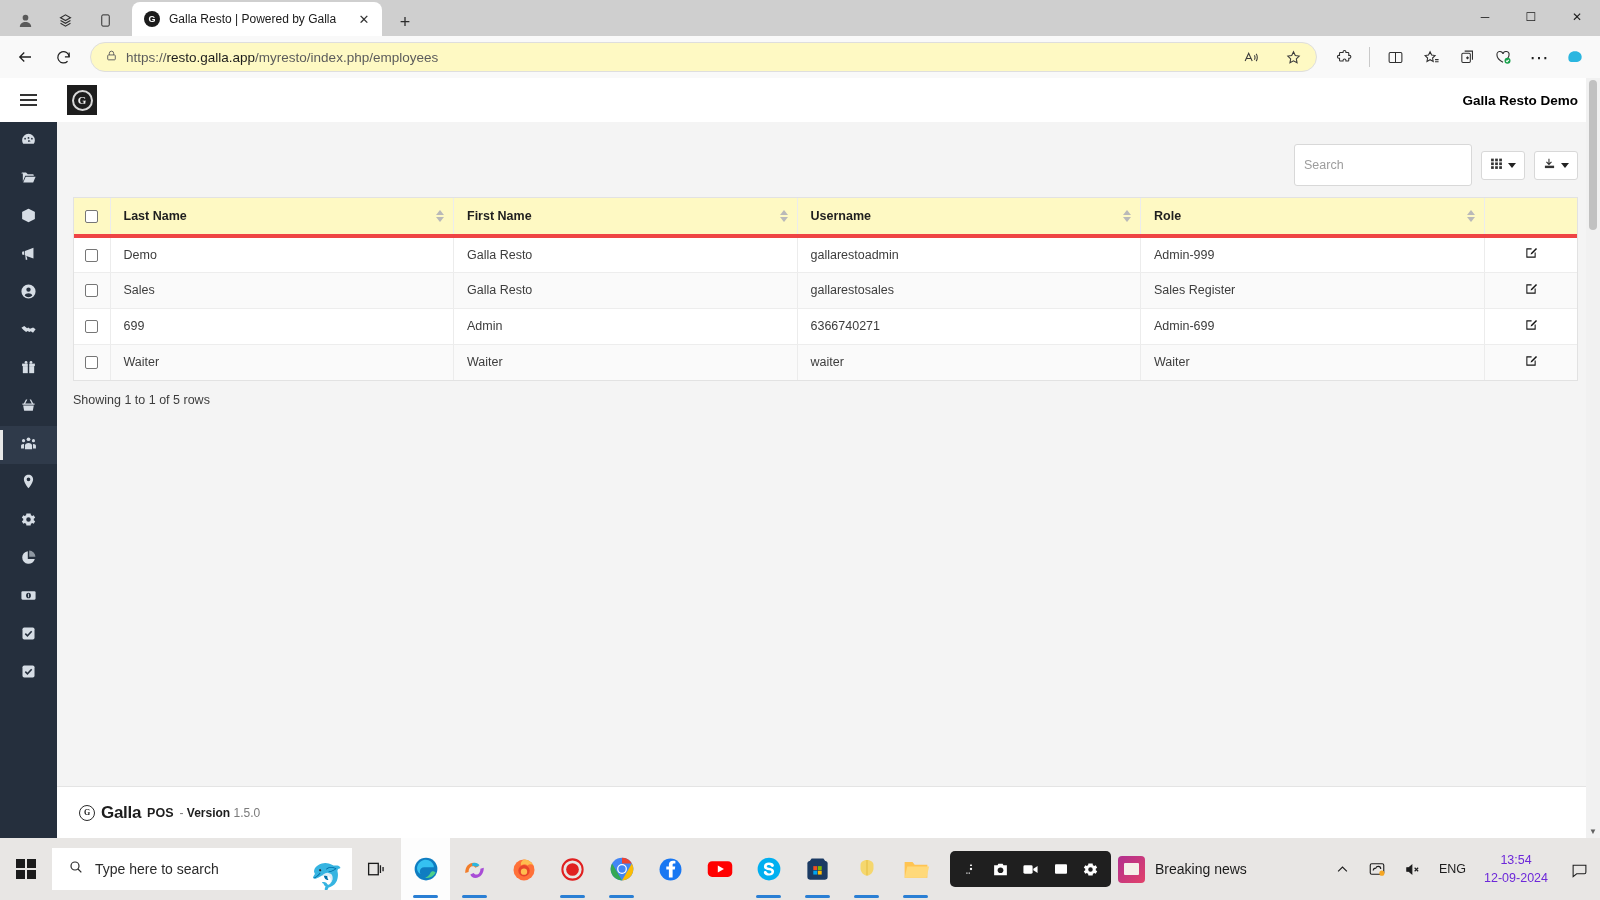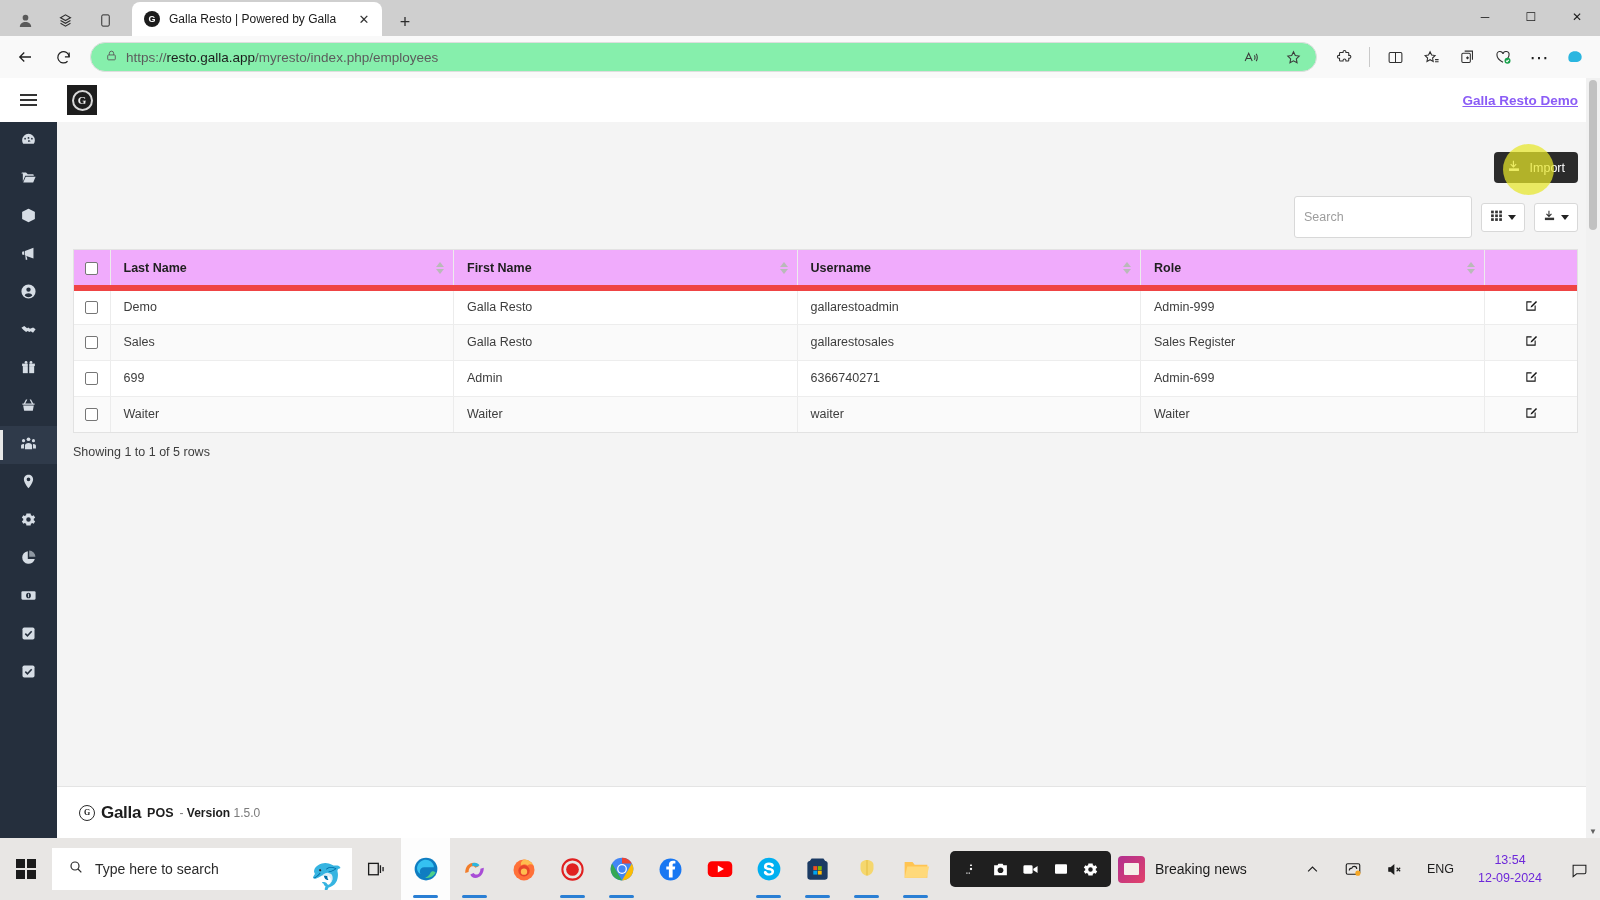--- a/index.html
+++ b/index.html
@@ -25,21 +25,21 @@
   .tab-title { font-size: 12px; color: #1a1a1a; white-space: nowrap; overflow: hidden; text-overflow: ellipsis; flex: 1; }
   .tab-close { width: 20px; height: 20px; display: flex; align-items: center; justify-content: center; font-size: 13px; color: #333; border-radius: 3px; }
   .newtab { width: 30px; height: 28px; display: flex; align-items: center; justify-content: center; font-size: 18px; color: #2c2c2c; margin-left: 6px; }
 
   .wincontrols { position: absolute; right: 0; top: 0; display: flex; }
   .wc { width: 46px; height: 34px; display: flex; align-items: center; justify-content: center; font-size: 12px; color: #1b1b1b; }
 
   .navbar { height: 42px; background: #f9f9f9; display: flex; align-items: center; padding: 0 8px; gap: 4px; }
   .nav-ico { width: 34px; height: 32px; display: flex; align-items: center; justify-content: center; color: #1f1f1f; border-radius: 4px; }
   .omnibox {
-    flex: 1; height: 30px; background: #86efac; border-radius: 15px;
+    flex: 1; height: 30px; background: #fef9c3; border-radius: 15px;
     display: flex; align-items: center; padding: 0 6px 0 14px; margin: 0 6px;
     border: 1px solid #dedede; gap: 8px;
   }
   .omnibox .url { font-size: 13.5px; color: #5c5c5c; flex: 1; white-space: nowrap; overflow: hidden; }
   .omnibox .url b { color: #1d1d1d; font-weight: 400; }
   .nav-right { display: flex; align-items: center; gap: 2px; }
   .sep { width: 1px; height: 20px; background: #c9c9c9; margin: 0 6px; }
 
   
   .viewport { position: absolute; left: 0; top: 78px; width: 1600px; height: 760px; background: #f4f4f4; display: flex; }
@@ -56,21 +56,21 @@
   .side-item.active { background: #2f3a4a; }
   .side-item.active::before { content: ""; position: absolute; left: 0; top: 4px; bottom: 4px; width: 3px; background: #e8e8e8; }
   .side-item svg { width: 17px; height: 17px; fill: #d6dde5; }
 
   
   .app-main { flex: 1; display: flex; flex-direction: column; background: #f4f4f4; min-width: 0; }
   .app-header { height: 44px; background: #ffffff; display: flex; align-items: center; padding: 0 22px 0 10px; justify-content: space-between; }
   .brand-logo { width: 30px; height: 30px; background: #1d1d1d; display: flex; align-items: center; justify-content: center; }
   .brand-logo .ring { width: 21px; height: 21px; border-radius: 50%; border: 2px solid #d8d8d8; display: flex; align-items: center; justify-content: center;
                       color: #f0f0f0; font-size: 11px; font-weight: bold; font-family: "Liberation Serif", serif; }
-  .header-user { font-size: 13.5px; font-weight: bold; color: #8b5cf6; text-decoration: underline; }
+  .header-user { font-size: 13.5px; font-weight: bold; color: #000000; }
 
   .content { flex: 1; padding: 22px 22px 0 16px; position: relative; overflow: hidden; }
 
   .toolbar-row { height: 52px; position: relative; }
   .import-btn {
     position: absolute; right: 0; top: 8px; height: 31px; background: #2b2b2b; color: #fff;
     border: none; border-radius: 4px; padding: 0 13px; font-size: 12.5px;
     display: flex; align-items: center; gap: 9px; font-family: "Liberation Sans", sans-serif;
   }
   .import-btn svg { width: 14px; height: 14px; fill: #ffffff; }
@@ -90,21 +90,21 @@
     height: 29px; min-width: 40px; background: #fff; border: 1px solid #d8d8d8; border-radius: 3px;
     display: flex; align-items: center; justify-content: center; gap: 5px; padding: 0 8px;
   }
   .tool-btn svg { width: 13px; height: 13px; fill: #333; }
   .caret { width: 0; height: 0; border-left: 4px solid transparent; border-right: 4px solid transparent; border-top: 5px solid #222; }
 
   
   .tbl-wrap { background: #fff; border: 1px solid #e2e2e2; }
   table { width: 100%; border-collapse: collapse; table-layout: fixed; }
   th {
-    height: 38px; background: #f0abfc; border-bottom: 6px solid #ef4444; border-right: 1px solid #ececec;
+    height: 38px; background: #fef9c3; border-bottom: 4px solid #ef4444; border-right: 1px solid #ececec;
     text-align: left; font-size: 12.5px; font-weight: bold; color: #1f1f1f; padding: 0 13px; position: relative;
   }
   th.cb-col, td.cb-col { width: 36px; padding: 0; text-align: center; }
   th.act-col, td.act-col { width: 93px; text-align: center; border-right: none; }
   td {
     height: 36px; border-bottom: 1px solid #ededed; border-right: 1px solid #ececec;
     font-size: 12.5px; color: #3d3d3d; padding: 0 13px; background: #fff;
   }
   tbody tr:nth-child(even) td { background: #fafafa; }
   tbody tr:last-child td { border-bottom: none; }
@@ -149,21 +149,21 @@
 
   .capture-bar { height: 36px; background: #1f1f1f; border-radius: 5px; display: flex; align-items: center; gap: 3px; padding: 0 7px; margin-left: 10px; }
   .capture-bar .ci { width: 27px; height: 27px; display: flex; align-items: center; justify-content: center; }
   .capture-bar svg { fill: #ffffff; }
 
   .news { display: flex; align-items: center; gap: 10px; margin-left: 7px; }
   .news-ico { width: 27px; height: 27px; border-radius: 4px; background: linear-gradient(135deg,#b1308f,#e2426a); display:flex; align-items:center; justify-content:center; }
   .news-ico .pg { width: 15px; height: 12px; background:#f5f0ea; border-radius:1px; }
   .news-txt { font-size: 14px; color: #1b1b1b; }
 
-  .tray { margin-left: auto; display: flex; align-items: center; gap: 24px; padding-right: 8px; }
+  .tray { margin-left: auto; display: flex; align-items: center; gap: 18px; padding-right: 8px; }
   .tray-ico { display: flex; align-items: center; justify-content: center; color: #1d1d1d; }
   .tray-lang { font-size: 12.5px; color: #1d1d1d; }
   .tray-clock { font-size: 12.5px; color: #6d28d9; text-align: center; line-height: 1.45; }
   .tray-notif { width: 26px; height: 26px; display: flex; align-items: center; justify-content: center; }
 </style>
 </head>
 <body>
 
 <div class="browser">
 
@@ -384,32 +384,20 @@
     <main class="app-main">
       <header class="app-header">
         <div class="brand-logo">
           <span class="ring">G</span>
         </div>
         <div class="header-user">Galla Resto Demo</div>
       </header>
 
       <div class="content">
 
-        <div class="toolbar-row">
-          <button class="import-btn">
-            <span>
-              <svg viewBox="0 0 24 24">
-                  <path d="M12 3v8.2l3-3 1.4 1.4L11 15 5.6 9.6 7 8.2l3 3V3z"></path>
-                  <path d="M3.5 16h17v4.5h-17z"></path>
-                </svg>
-            </span>
-            <span>Import</span>
-          </button>
-          <span class="click-halo"></span>
-        </div>
 
         <div class="search-row">
           <input class="search-input" type="text" placeholder="Search" style="">
           <div class="tool-btn">
             <span>
               <svg viewBox="0 0 24 24">
                   <rect x="2" y="3" width="5" height="5"></rect>
                   <rect x="9.5" y="3" width="5" height="5"></rect>
                   <rect x="17" y="3" width="5" height="5"></rect>
                   <rect x="2" y="10" width="5" height="5"></rect>

